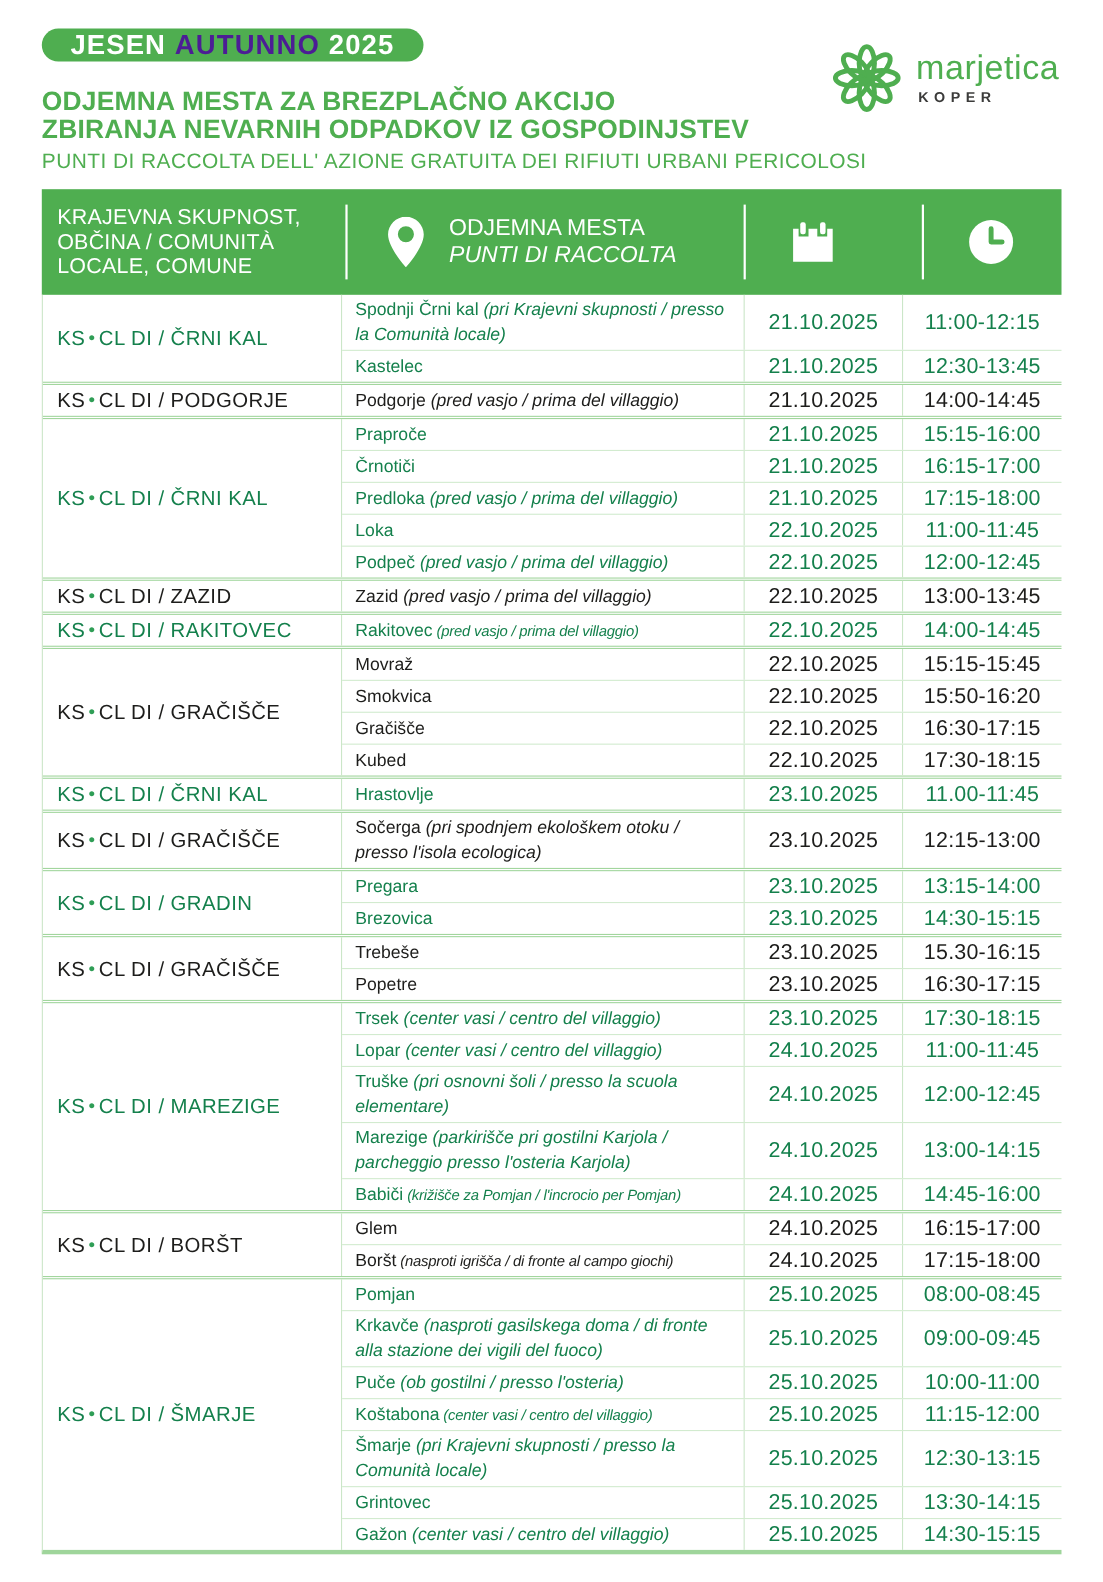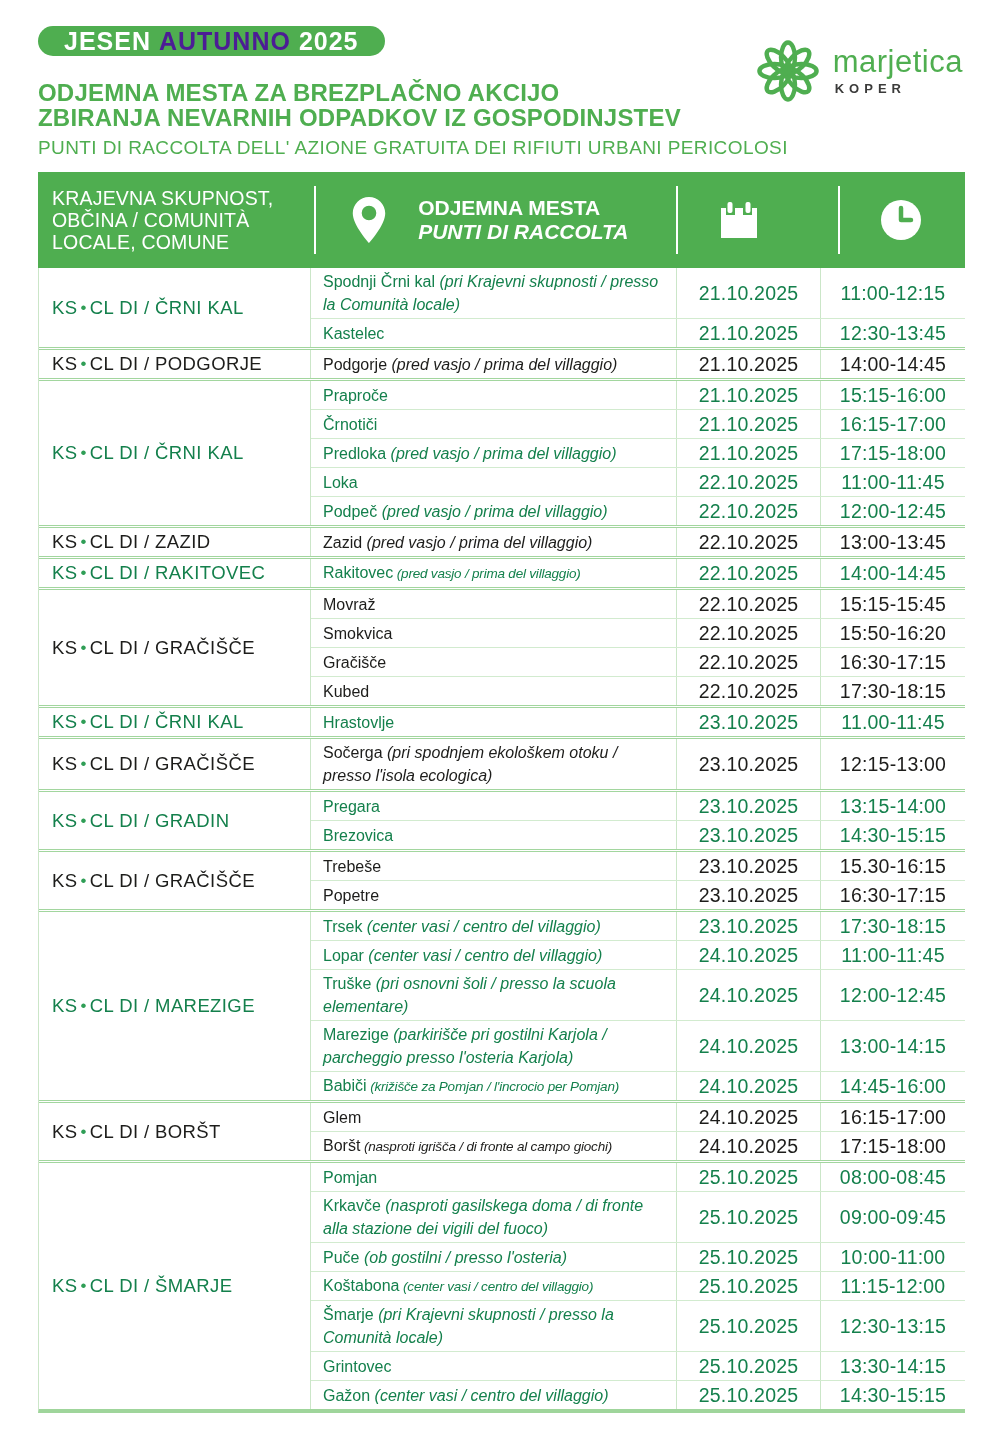--- a/index.html
+++ b/index.html
@@ -53,21 +53,21 @@
   }
   .hcell{position:relative;display:flex;align-items:center;}
   .hcell.c1{width:272px;padding-left:14px;box-sizing:border-box;}
   .hcell.c2{width:366px;box-sizing:border-box;padding-left:38px;}
   .hcell.c3{width:144px;justify-content:center;}
   .hcell.c4{width:145px;justify-content:center;}
   .hcell.c2::before,.hcell.c3::before,.hcell.c4::before{
     content:"";position:absolute;left:0;top:14px;bottom:14px;width:2px;background:#ffffff;
   }
   .hc1-text{font-size:19.5px;line-height:22px;letter-spacing:0.2px;}
-  .hc2-text{margin-left:32px;font-size:21px;font-weight:bold;line-height:24px;}
+  .hc2-text{margin-left:22px;font-size:21px;font-weight:normal;line-height:24px;}
   .hc2-text .it{font-style:italic;}
   .pin-svg{width:34px;height:46px;}
   .cal-svg{width:46px;height:46px;}
   .clock-svg{width:42px;height:42px;}
 
   
   .tbody{
     border-left:1px solid #cbe6c8;
     border-bottom:4px solid #9fd59b;
   }

